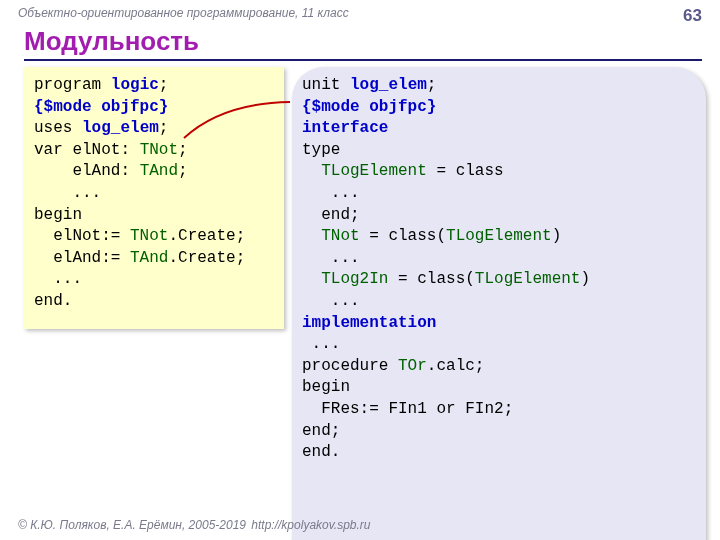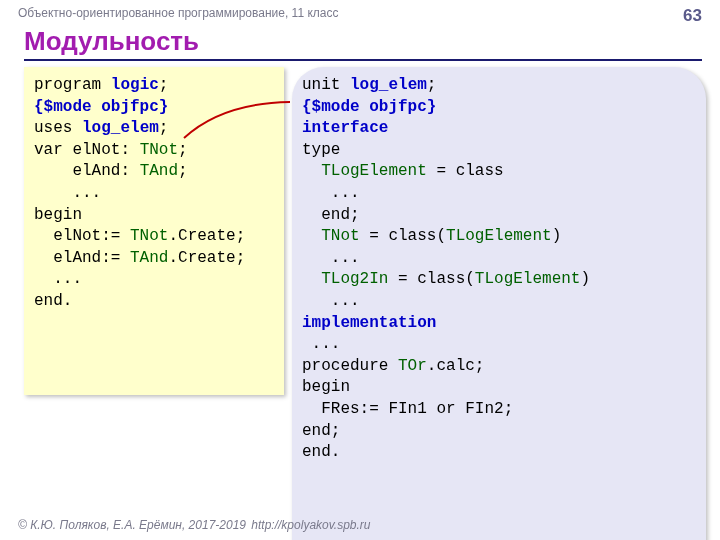--- a/index.html
+++ b/index.html
@@ -6,20 +6,21 @@
   body {
     width: 720px;
     height: 540px;
     background: #fff;
     font-family: Arial, sans-serif;
     position: relative;
     overflow: hidden;
   }
   .header-sub {
     color: #7a7a8c;
+    font-style: italic;
     font-size: 12px;
     padding: 6px 0 0 18px;
   }
   .page-num {
     position: absolute;
     top: 6px;
     right: 18px;
     color: #5a5a8a;
     font-size: 17px;
     font-weight: bold;
@@ -44,21 +45,21 @@
     font-family: "Courier New", monospace;
     font-size: 16px;
     line-height: 1.35;
     padding: 8px 10px;
     box-shadow: 2px 2px 4px rgba(0,0,0,0.25);
     white-space: pre;
   }
   .code-left {
     background: #ffffcc;
     width: 260px;
-    height: 328px;
+    height: 262px;
   }
   .code-right {
     background: #e6e6f5;
     flex: 1;
     height: 512px;
     border-radius: 32px;
   }
   .kw-blue { color: #0000c8; font-weight: bold; }
   .kw-green { color: #006000; }
   .kw-black { color: #000; }
@@ -122,15 +123,15 @@
 <span class="kw-black">  FRes:= FIn1 or FIn2;</span>
 <span class="kw-black">end;</span>
 <span class="kw-black">end.</span></div>
 </div>
 
 <svg class="connector" viewBox="0 0 110 42">
   <path d="M 2 40 Q 40 5 108 4" stroke="#c00000" stroke-width="2" fill="none"></path>
 </svg>
 
 <div class="footer">
-  <span>© К.Ю. Поляков, Е.А. Ерёмин, 2017-2019</span>
+  <span>© К.Ю. Поляков, Е.А. Ерёмин, 2005-2019</span>
   <span class="footer-url">http://kpolyakov.spb.ru</span>
 </div>
 
 </body></html>

